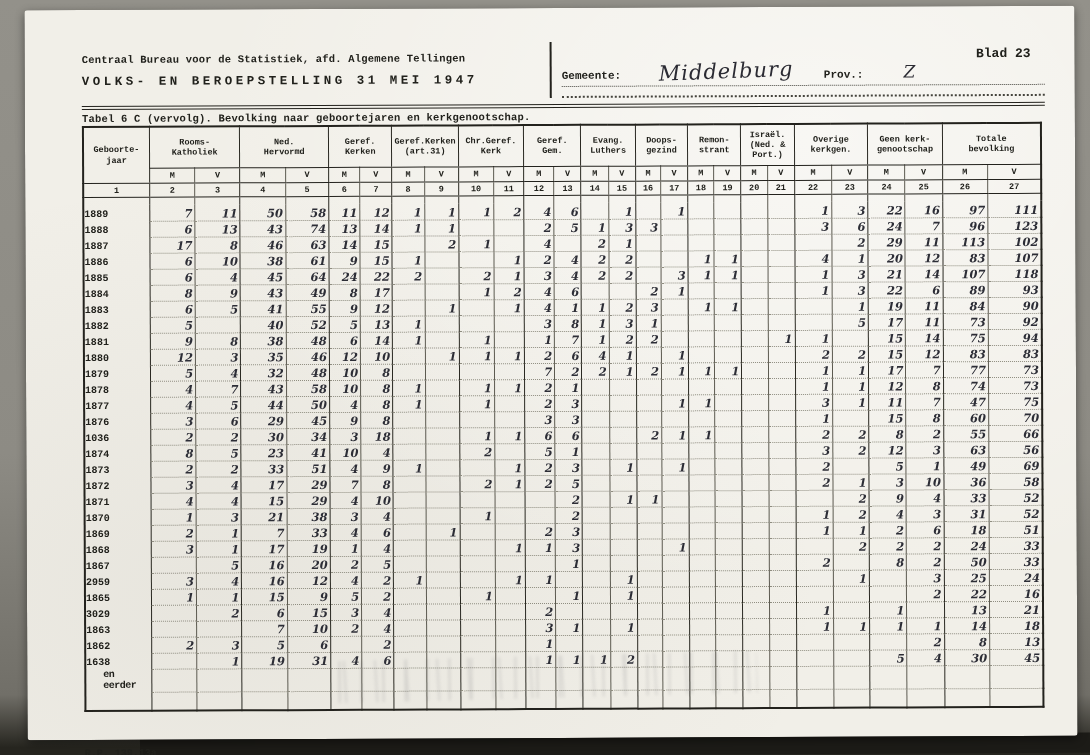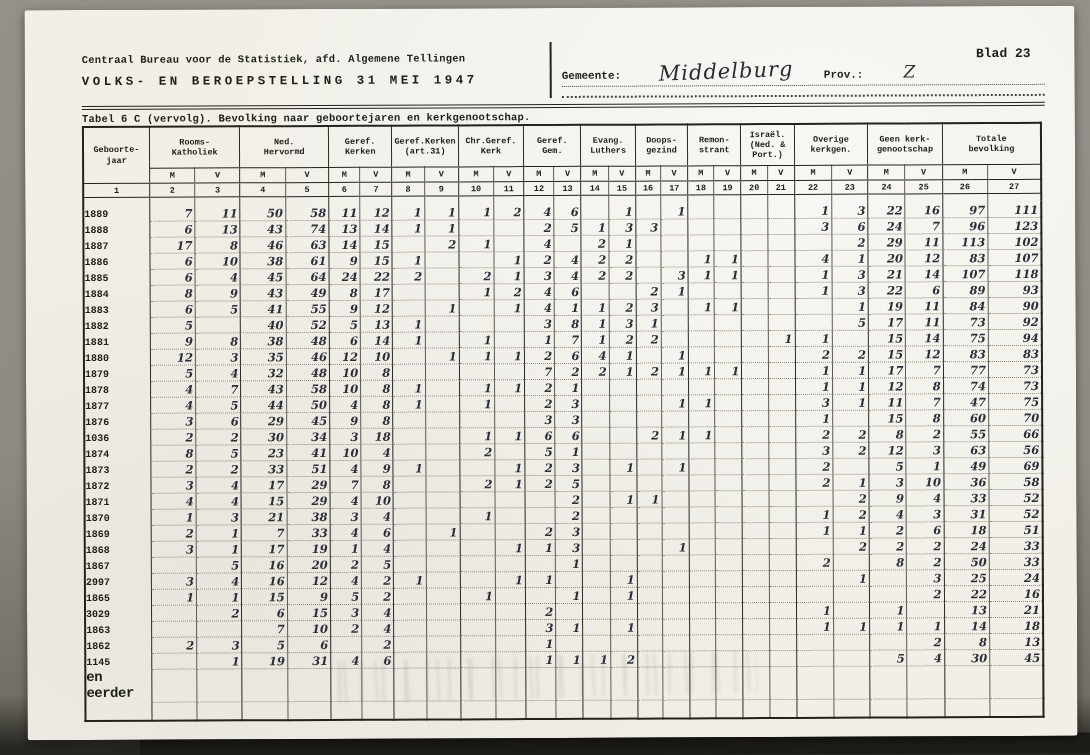--- a/index.html
+++ b/index.html
@@ -48,21 +48,21 @@
   tr.grp th{height:40px;}
   tr.mv  th{height:14px;}
   tr.nums td{height:13px;font-size:8.5px;font-weight:bold;text-align:center;border-bottom:1.5px solid #23221d;}
   td.gs,th.gs{border-left:1.6px solid #2a2922;}
   td.mvline,th.mvline{border-left:1px solid #5c5a50;}
   th.yearh{border-right:0;}
   tr.spacer td{height:7px;}
   tr.data td{height:15px;}
   tr.tail td{height:17px;}
   td.year{font-size:10px;font-weight:bold;text-align:left;vertical-align:bottom;padding-bottom:1px;}
-  td.year.small{font-size:14px;letter-spacing:-.5px;}
+  td.year.small{font-size:10px;letter-spacing:-.5px;padding-left:17px;}
   td.val{
     font-family:"DejaVu Serif","Liberation Serif",serif;font-style:italic;font-weight:600;
     font-size:11.5px;color:#2c2d36;text-align:right;vertical-align:bottom;
     padding-right:2px;border-bottom:1px dotted #8f8d80;line-height:1;
   }
   
   .form-code{font-size:10px;font-weight:bold;margin-top:36px;}
   .pencil{
     position:absolute;left:300px;top:648px;width:430px;height:42px;opacity:.14;
     background:repeating-linear-gradient(91deg,transparent 0 11px,#4a4a52 12px 13px,transparent 14px 22px),
@@ -908,21 +908,21 @@
           <td class="val gs"></td>
           <td class="val mvline"></td>
           <td class="val gs">2</td>
           <td class="val mvline"></td>
           <td class="val gs">8</td>
           <td class="val mvline">2</td>
           <td class="val gs">50</td>
           <td class="val mvline">33</td>
         </tr>
         <tr class="data">
-          <td class="year">2997</td>
+          <td class="year">2959</td>
           <td class="val gs">3</td>
           <td class="val mvline">4</td>
           <td class="val gs">16</td>
           <td class="val mvline">12</td>
           <td class="val gs">4</td>
           <td class="val mvline">2</td>
           <td class="val gs">1</td>
           <td class="val mvline"></td>
           <td class="val gs"></td>
           <td class="val mvline">1</td>
@@ -1053,21 +1053,21 @@
           <td class="val gs"></td>
           <td class="val mvline"></td>
           <td class="val gs"></td>
           <td class="val mvline"></td>
           <td class="val gs"></td>
           <td class="val mvline">2</td>
           <td class="val gs">8</td>
           <td class="val mvline">13</td>
         </tr>
         <tr class="data">
-          <td class="year">1145</td>
+          <td class="year">1638</td>
           <td class="val gs"></td>
           <td class="val mvline">1</td>
           <td class="val gs">19</td>
           <td class="val mvline">31</td>
           <td class="val gs">4</td>
           <td class="val mvline">6</td>
           <td class="val gs"></td>
           <td class="val mvline"></td>
           <td class="val gs"></td>
           <td class="val mvline"></td>

